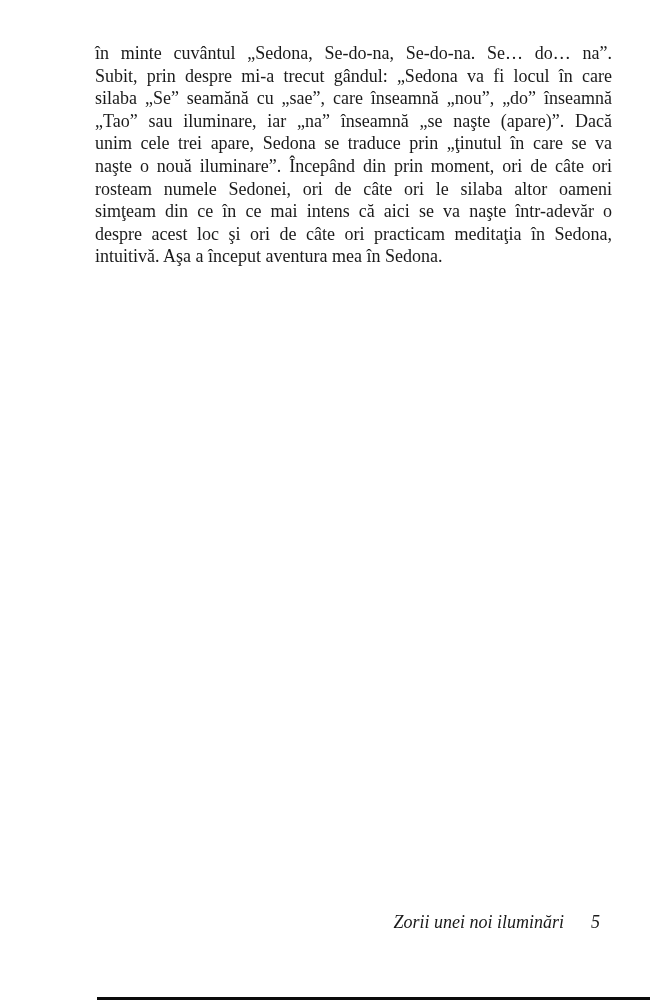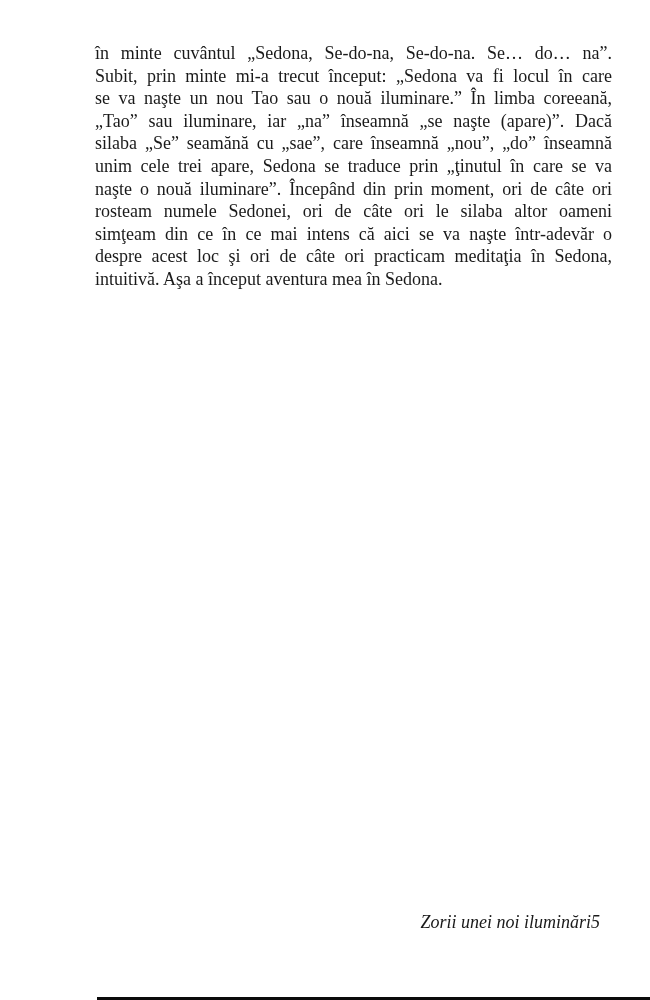--- a/index.html
+++ b/index.html
@@ -36,20 +36,21 @@
   .line.last {
     text-align: left;
     text-align-last: left;
   }
   .footer {
     position: absolute;
     top: 910px;
     right: 50px;
     display: flex;
     align-items: baseline;
+    gap: 27px;
     font-style: italic;
     font-size: 18px;
     line-height: 24px;
     color: #1a1a1a;
     text-align: center;
   }
   .edge-artifact {
     position: absolute;
     left: 97px;
     right: 0;
@@ -58,24 +59,23 @@
     background: #0a0a0a;
   }
 </style>
 </head>
 <body>
 
 <div class="page">
 
   <div class="text-block">
     <div class="line">în minte cuvântul „Sedona, Se-do-na, Se-do-na. Se… do… na”.</div>
-    <div class="line">Subit, prin minte mi-a trecut început: „Sedona va fi locul în care</div>
-    <div class="line">se va naşte un nou Tao sau o nouă iluminare.” În limba coreeană,</div>
+    <div class="line">Subit, prin despre mi-a trecut gândul: „Sedona va fi locul în care</div>
+    <div class="line">silaba „Se” seamănă cu „sae”, care înseamnă „nou”, „do” înseamnă</div>
     <div class="line">„Tao” sau iluminare, iar „na” înseamnă „se naşte (apare)”. Dacă</div>
-    <div class="line">silaba „Se” seamănă cu „sae”, care înseamnă „nou”, „do” înseamnă</div>
     <div class="line">unim cele trei apare, Sedona se traduce prin „ţinutul în care se va</div>
     <div class="line">naşte o nouă iluminare”. Începând din prin moment, ori de câte ori</div>
     <div class="line">rosteam numele Sedonei, ori de câte ori le silaba altor oameni</div>
     <div class="line">simţeam din ce în ce mai intens că aici se va naşte într-adevăr o</div>
     <div class="line">despre acest loc şi ori de câte ori practicam meditaţia în Sedona,</div>
     <div class="line last">intuitivă. Aşa a început aventura mea în Sedona.</div>
   </div>
 
   <div class="footer">
     <span>Zorii unei noi iluminări</span>

